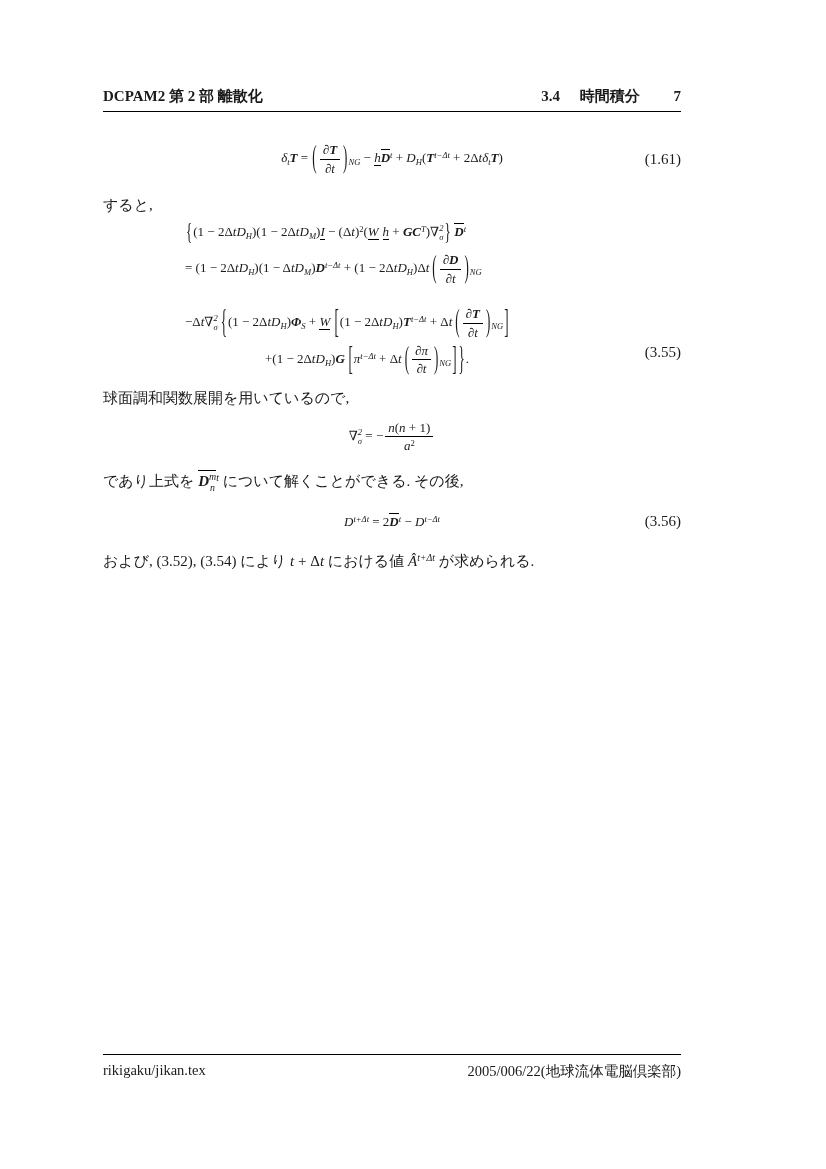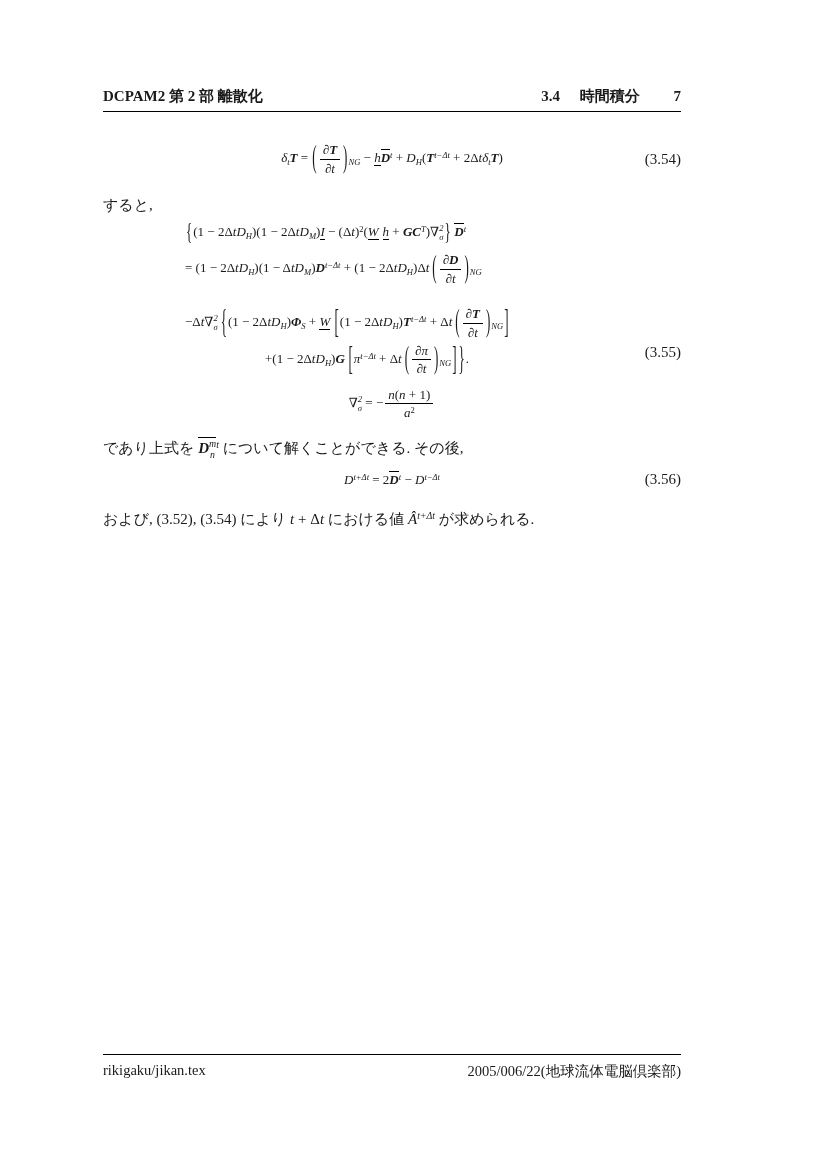--- a/index.html
+++ b/index.html
@@ -26,21 +26,21 @@
   .p1 { margin-top: 10px; }
   .p2 { margin-top: 10px; }
   .p3 { margin-top: 8px; }
   .p4 { margin-top: 14px; }
 
   
   .eqrow { position: relative; text-align: center; white-space: nowrap; }
   .eqnum { position: absolute; right: 0; top: 50%; transform: translateY(-50%);
            font-size: 15px; font-style: normal; }
   .e354row { margin-top: 22px; padding: 8px 0; }
-  .e356row { margin-top: 8px; padding: 2px 0; }
+  .e356row { margin-top: 17px; padding: 2px 0; }
   .nablarow { margin-top: 6px; padding: 4px 0; }
 
   .eqblock { position: relative; margin-top: 4px; padding-left: 82px; white-space: nowrap; }
   .eqline { line-height: normal; }
   .l1 { margin: 6px 0 10px 0; }
   .l2 { margin-bottom: 20px; }
   .l3 { margin-bottom: 2px; }
   .l4 { padding-left: 80px; }
   .eqnum.e355 { top: auto; bottom: 16px; transform: none; }
 
@@ -83,39 +83,40 @@
       <span class="h-right">
         <span class="h-num">3.4</span>
         <span class="h-title">時間積分</span>
         <span class="h-page">7</span>
       </span>
     </div>
     <div class="hrule"></div>
 
     <div class="eqrow e354row">
       <span class="math"><span class="mi">δ</span><span class="msub">t</span><span class="mb">T</span><span class="mt"> = </span><span class="mbig" style="--s: 2.4;">(</span><span class="mfrac"><span class="mnum"><span class="mi">∂</span><span class="mb">T</span></span><span class="mden"><span class="mi">∂t</span></span></span><span class="mbig" style="--s: 2.4;">)</span><span class="msub">NG</span><span class="mt"> − </span><span class="mi mu">h</span><span class="mol"><span class="mb">D</span></span><span class="msup">t</span><span class="mt"> + </span><span class="mcal">D</span><span class="msub">H</span><span class="mt">(</span><span class="mb">T</span><span class="msup">t−Δt</span><span class="mt"> + 2Δ</span><span class="mi">tδ</span><span class="msub">t</span><span class="mb">T</span><span class="mt">)</span></span>
-      <span class="eqnum">(3.54)</span>
+      <span class="eqnum">(1.61)</span>
     </div>
 
     <p class="para p1">すると,</p>
 
     <div class="eqblock">
       <div class="eqline l1"><span class="mbig" style="--s: 1.7;">{</span><span class="mt">(1 − 2Δ</span><span class="mi">t</span><span class="mcal">D</span><span class="msub">H</span><span class="mt">)(1 − 2Δ</span><span class="mi">t</span><span class="mcal">D</span><span class="msub">M</span><span class="mt">)</span><span class="mi mu">I</span><span class="mt"> − (Δ</span><span class="mi">t</span><span class="mt">)</span><span class="msup mt">2</span><span class="mt">(</span><span class="mi mu">W</span><span class="msp" style="width: 0.3em;"></span><span class="mi mu">h</span><span class="mt"> + </span><span class="mb">GC</span><span class="msup">T</span><span class="mt">)∇</span><span class="mss">
             <span class="msstop">2</span>
             <span class="mssbot">σ</span>
           </span><span class="mbig" style="--s: 1.7;">}</span><span class="msp" style="width: 0.2em;"></span><span class="mol"><span class="mb">D</span></span><span class="msup">t</span></div>
       <div class="eqline l2"><span class="mt">= (1 − 2Δ</span><span class="mi">t</span><span class="mcal">D</span><span class="msub">H</span><span class="mt">)(1 − Δ</span><span class="mi">t</span><span class="mcal">D</span><span class="msub">M</span><span class="mt">)</span><span class="mb">D</span><span class="msup">t−Δt</span><span class="mt"> + (1 − 2Δ</span><span class="mi">t</span><span class="mcal">D</span><span class="msub">H</span><span class="mt">)Δ</span><span class="mi">t</span><span class="msp" style="width: 0.15em;"></span><span class="mbig" style="--s: 2.4;">(</span><span class="mfrac"><span class="mnum"><span class="mi">∂</span><span class="mb">D</span></span><span class="mden"><span class="mi">∂t</span></span></span><span class="mbig" style="--s: 2.4;">)</span><span class="msub">NG</span></div>
       <div class="eqline l3"><span class="mt">−Δ</span><span class="mi">t</span><span class="mt">∇</span><span class="mss">
             <span class="msstop">2</span>
             <span class="mssbot">σ</span>
           </span><span class="msp" style="width: 0.15em;"></span><span class="mbig" style="--s: 2.6;">{</span><span class="mt">(1 − 2Δ</span><span class="mi">t</span><span class="mcal">D</span><span class="msub">H</span><span class="mt">)</span><span class="mb">Φ</span><span class="msub">S</span><span class="mt"> + </span><span class="mi mu">W</span><span class="msp" style="width: 0.25em;"></span><span class="mbig" style="--s: 2.6;">[</span><span class="mt">(1 − 2Δ</span><span class="mi">t</span><span class="mcal">D</span><span class="msub">H</span><span class="mt">)</span><span class="mb">T</span><span class="msup">t−Δt</span><span class="mt"> + Δ</span><span class="mi">t</span><span class="msp" style="width: 0.15em;"></span><span class="mbig" style="--s: 2.4;">(</span><span class="mfrac"><span class="mnum"><span class="mi">∂</span><span class="mb">T</span></span><span class="mden"><span class="mi">∂t</span></span></span><span class="mbig" style="--s: 2.4;">)</span><span class="msub">NG</span><span class="mbig" style="--s: 2.6;">]</span></div>
       <div class="eqline l4"><span class="mt">+(1 − 2Δ</span><span class="mi">t</span><span class="mcal">D</span><span class="msub">H</span><span class="mt">)</span><span class="mb">G</span><span class="msp" style="width: 0.2em;"></span><span class="mbig" style="--s: 2.6;">[</span><span class="mi">π</span><span class="msup">t−Δt</span><span class="mt"> + Δ</span><span class="mi">t</span><span class="msp" style="width: 0.15em;"></span><span class="mbig" style="--s: 2.4;">(</span><span class="mfrac"><span class="mnum"><span class="mi">∂π</span></span><span class="mden"><span class="mi">∂t</span></span></span><span class="mbig" style="--s: 2.4;">)</span><span class="msub">NG</span><span class="mbig" style="--s: 2.6;">]</span><span class="mbig" style="--s: 2.6;">}</span><span class="mt">.</span></div>
       <span class="eqnum e355">(3.55)</span>
     </div>
 
+    <p class="para p2">球面調和関数展開を用いているので,</p>
 
     <div class="eqrow nablarow">
       <span class="math"><span class="mt">∇</span><span class="mss">
             <span class="msstop">2</span>
             <span class="mssbot">σ</span>
           </span><span class="mt"> = −</span><span class="mfrac"><span class="mnum"><span class="mi">n</span><span class="mt">(</span><span class="mi">n</span><span class="mt"> + 1)</span></span><span class="mden"><span class="mi">a</span><span class="msup mt">2</span></span></span></span>
     </div>
 
     <p class="para p3"><span>であり上式を </span><span class="math inline"><span class="mol"><span class="mb">D</span><span class="mss">
               <span class="msstop">m</span>

